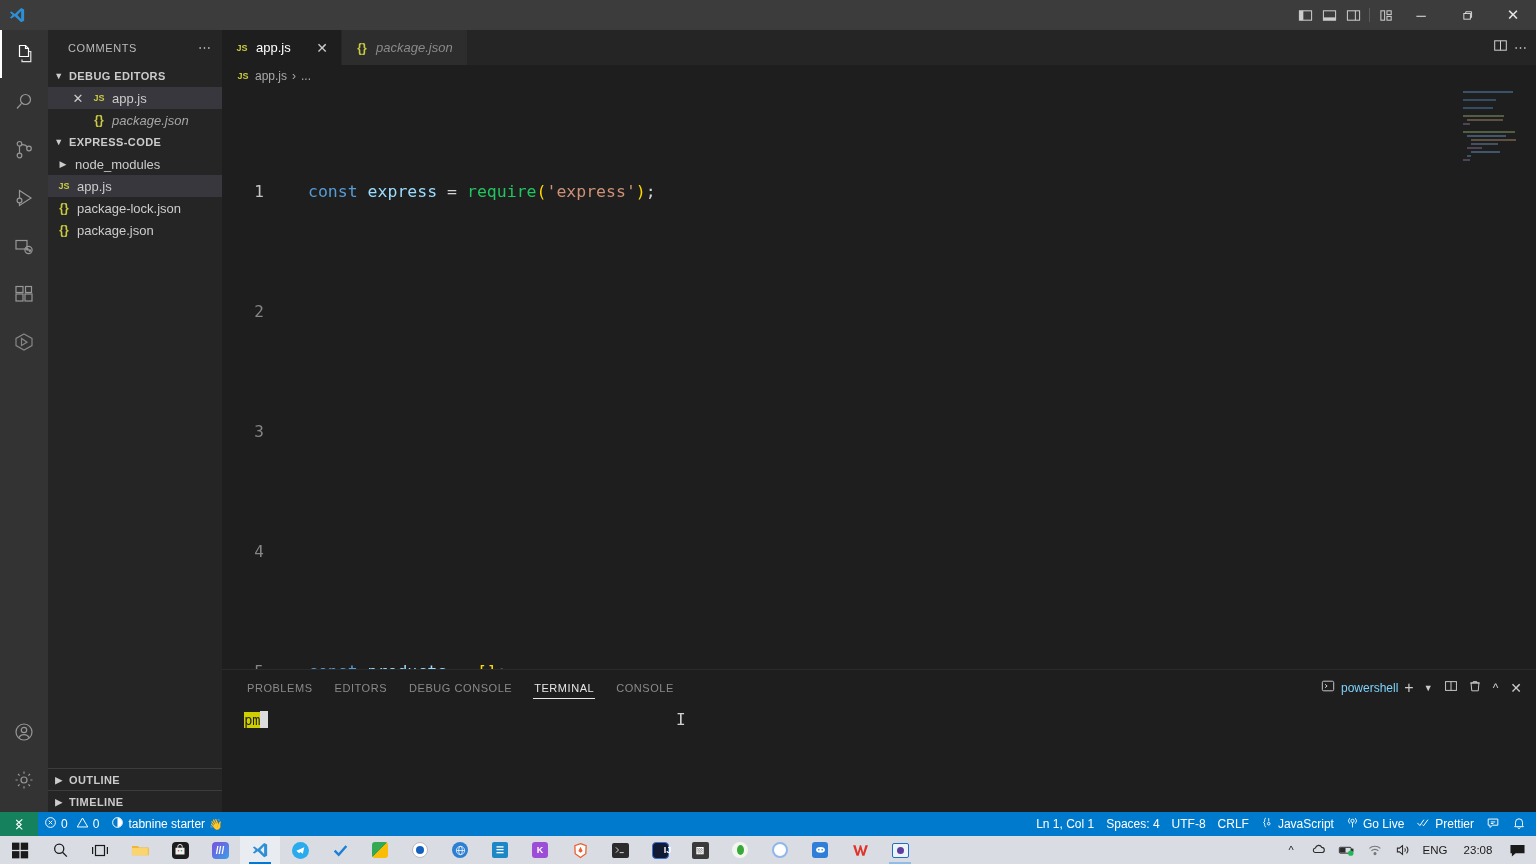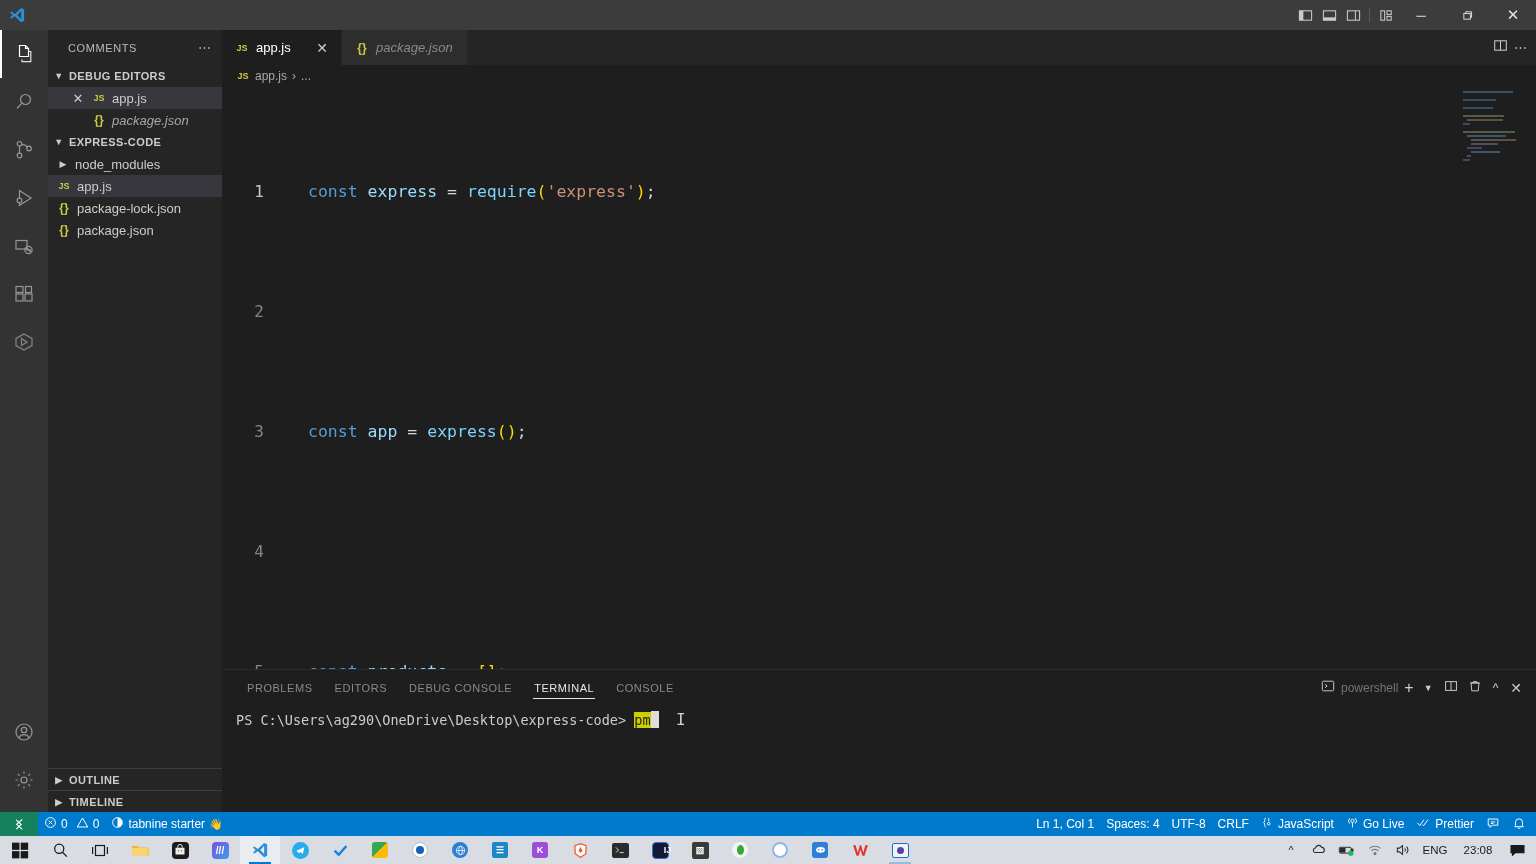--- a/index.html
+++ b/index.html
@@ -103,21 +103,21 @@
   .cline { display: flex; height: 30px; }
   .ln {
     width: 64px; text-align: right; padding-right: 22px; color: #858585; flex: none;
     font-family: "DejaVu Sans Mono", monospace; font-size: 16px;
   }
   .ln.cur { color: #c6c6c6; }
   .ctext { padding-left: 22px; }
 
   .kw   { color: #569cd6; }   
   .var  { color: #9cdcfe; }   
-  .fn   { color: #7dd3fc; text-align: center; }   
+  .fn   { color: #22c55e; text-align: center; }   
   .str  { color: #ce9178; }   
   .pun  { color: #d4d4d4; }   
   .b1   { color: #ffd700; }   
   .op   { color: #d4d4d4; }
 
   .minimap {
     position: absolute; right: 14px; top: 0; width: 62px; height: 582px;
     background: #1e1e1e; opacity: .85;
   }
   .mm-line { height: 2px; margin-bottom: 2px; }
@@ -128,21 +128,21 @@
   .panel-tabs { height: 35px; display: flex; align-items: center; padding-left: 14px; gap: 0; }
   .ptab {
     font-size: 11px; letter-spacing: .55px; color: #8a8a8a; padding: 0 11px; height: 35px;
     display: flex; align-items: center; position: relative;
   }
   .ptab.active { color: #e7e7e7; }
   .ptab.active::after {
     content: ''; position: absolute; left: 10px; right: 10px; bottom: 6px; height: 1px; background: #e7e7e7;
   }
   .panel-actions { margin-left: auto; display: flex; align-items: center; gap: 4px; padding-right: 10px; color: #cccccc; font-size: 12px; }
-  .ps-chip { display: flex; align-items: center; gap: 6px; font-size: 12px; color: #737373; }
+  .ps-chip { display: flex; align-items: center; gap: 6px; font-size: 12px; color: #7dd3fc; }
   .term-box { padding: 6px 0 0 14px; }
   .term-line {
     font-family: "DejaVu Sans Mono", "Liberation Mono", monospace;
     font-size: 13.5px; color: #cccccc; display: flex; align-items: center;
   }
   .term-typed { background: #cfcf00; color: #1e1e1e; }
   .term-cursor { display: inline-block; width: 8px; height: 17px; background: #dcdcdc; }
   .ibeam { position: absolute; left: 676px; top: 702px; color: #d0d0d0; font-family: "DejaVu Sans Mono", monospace; font-size: 16px; }
 
   
@@ -366,21 +366,21 @@
       <span>...</span>
     </div>
 
     <div class="code-wrap">
       <div class="code">
 
         <div class="cline"><div class="ln cur">1</div><div class="ctext"><span class="kw">const</span> <span class="var">express</span> <span class="op">=</span> <span class="fn">require</span><span class="b1">(</span><span class="str">'express'</span><span class="b1">)</span><span class="pun">;</span></div></div>
 
         <div class="cline"><div class="ln">2</div><div class="ctext"></div></div>
 
-        <div class="cline"><div class="ln">3</div><div class="ctext"><span class="kw">const</span> <span class="var">app</span> <span class="op">=</span> <span class="fn">express</span><span class="b1">()</span><span class="pun">;</span></div></div>
+        <div class="cline"><div class="ln">3</div></div>
 
         <div class="cline"><div class="ln">4</div><div class="ctext"></div></div>
 
         <div class="cline"><div class="ln">5</div><div class="ctext"><span class="kw">const</span> <span class="var">products</span> <span class="op">=</span> <span class="b1">[]</span><span class="pun">;</span></div></div>
 
         
 
         
 
         
@@ -467,21 +467,20 @@
                 <path d="M6 4.5V3h4v1.5"></path>
               </svg>
           </span>
           <span style="padding:0 4px;font-size:12px;">^</span>
           <span style="padding:0 4px;font-size:14px;">✕</span>
         </div>
       </div>
 
       <div class="term-box">
         <div class="term-line">
-          <span>PS C:\Users\ag290\OneDrive\Desktop\express-code&gt;</span>
           <span>&nbsp;</span>
           <span class="term-typed">pm</span>
             <span class="term-cursor"></span>
         </div>
       </div>
       <div class="ibeam" style="position:absolute; left:454px; top:40px;">I</div>
     </div>
 
   </div>
 

